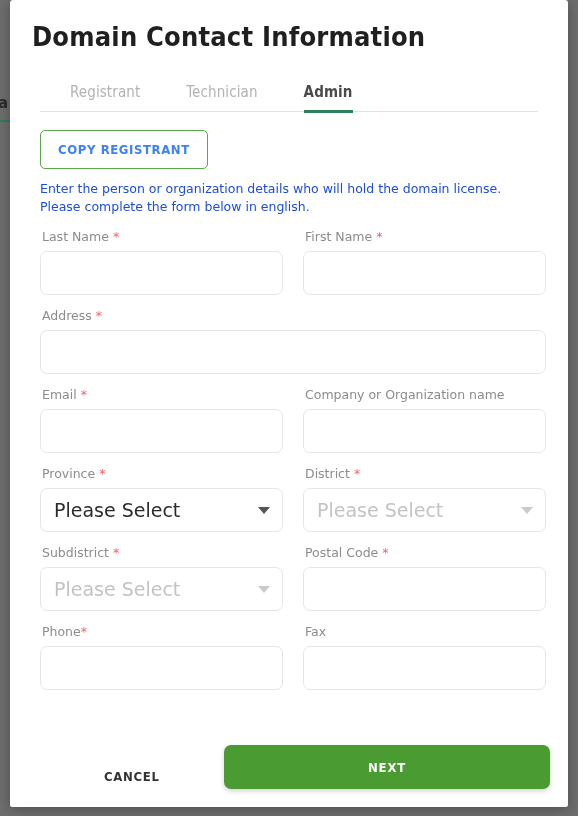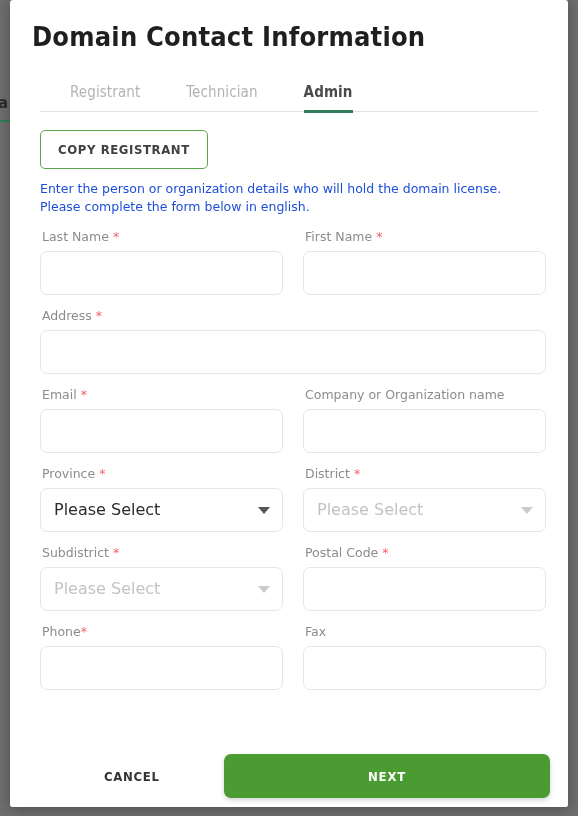--- a/index.html
+++ b/index.html
@@ -78,21 +78,21 @@
   }
 
   
   .form-body { padding: 18px 22px 0 22px; }
 
   .copy-btn {
     display: inline-block;
     background: #ffffff;
     border: 1px solid #5aa84a;
     border-radius: 5px;
-    color: #404040;
+    color: #3b82f6;
     font-family: "DejaVu Sans Condensed", "Liberation Sans Narrow", "Liberation Sans", sans-serif;
     font-size: 13px;
     font-weight: 700;
     letter-spacing: 0.6px;
     padding: 11px 17px;
     cursor: pointer;
     margin-left: 8px;
   }
 
   .helper {
@@ -136,21 +136,21 @@
 
   .select-wrap { position: relative; }
   .select {
     display: flex; align-items: center;
     width: 100%;
     height: 44px;
     border: 1px solid #e6e6e6;
     border-radius: 7px;
     background: #ffffff;
     padding: 0 34px 0 13px;
-    font-size: 16px;
+    font-size: 19px;
     color: #2b2b2b;
     cursor: pointer;
     user-select: none;
   }
   .select.disabled { color: #c3c3c3; }
   .caret {
     position: absolute;
     right: 13px; top: 50%;
     width: 0; height: 0;
     margin-top: -3px;
@@ -160,21 +160,20 @@
   }
   .caret.muted { border-top-color: #cbcbcb; }
 
   
   .footer {
     position: absolute;
     left: 0; bottom: 0;
     width: 558px;
     height: 62px;
     display: flex;
-    align-items: center;
     background: #ffffff;
     padding: 0 18px 0 0;
   }
   .cancel-btn {
     background: none; border: none;
     font-family: "DejaVu Sans Condensed", "Liberation Sans Narrow", "Liberation Sans", sans-serif;
     font-size: 13px;
     font-weight: 600;
     letter-spacing: 0.7px;
     color: #333333;

